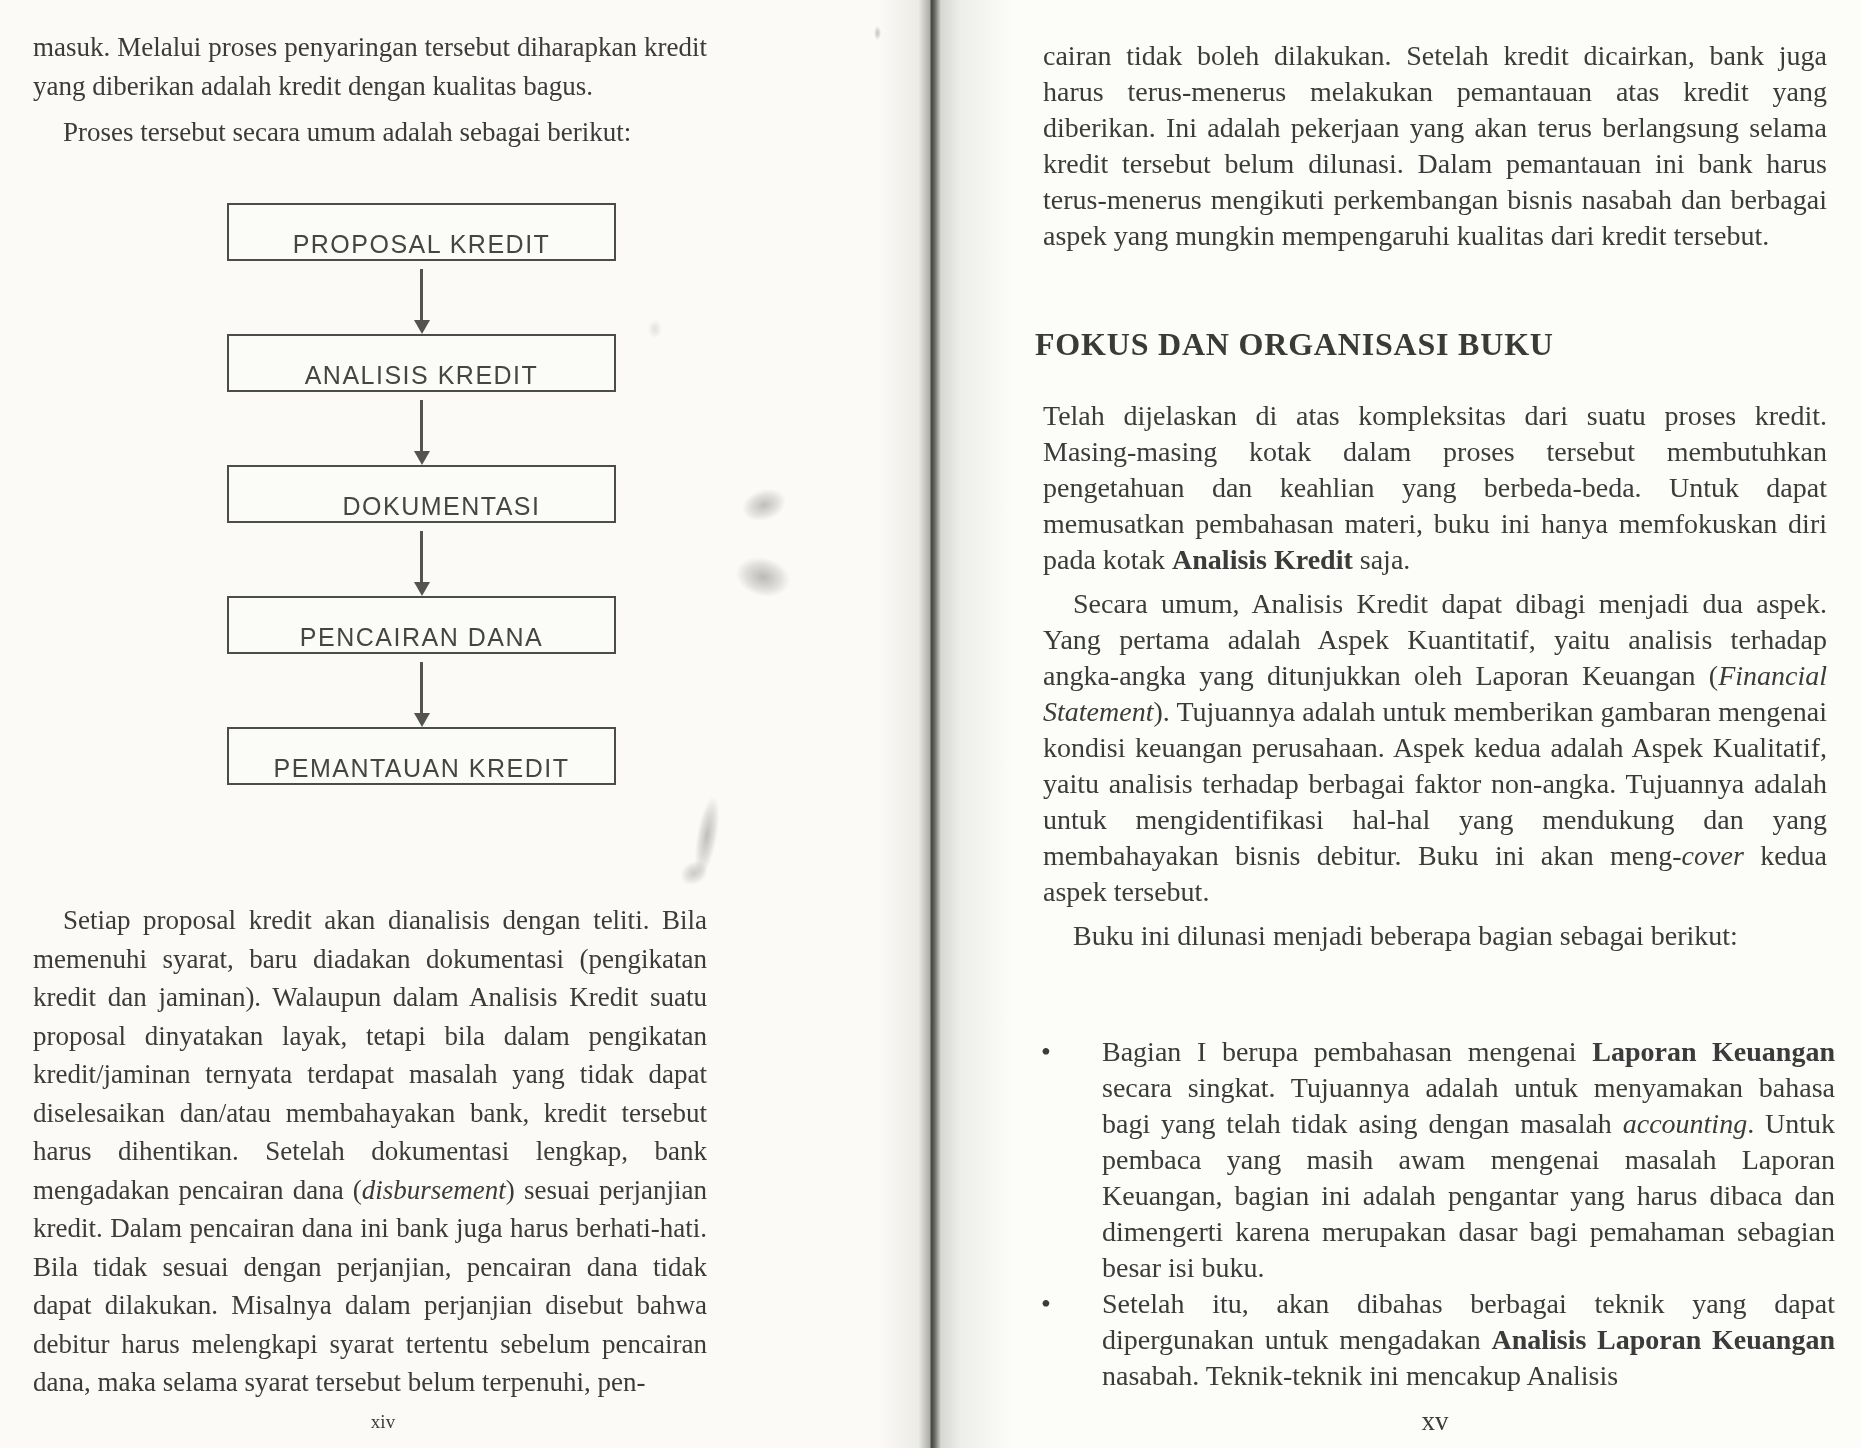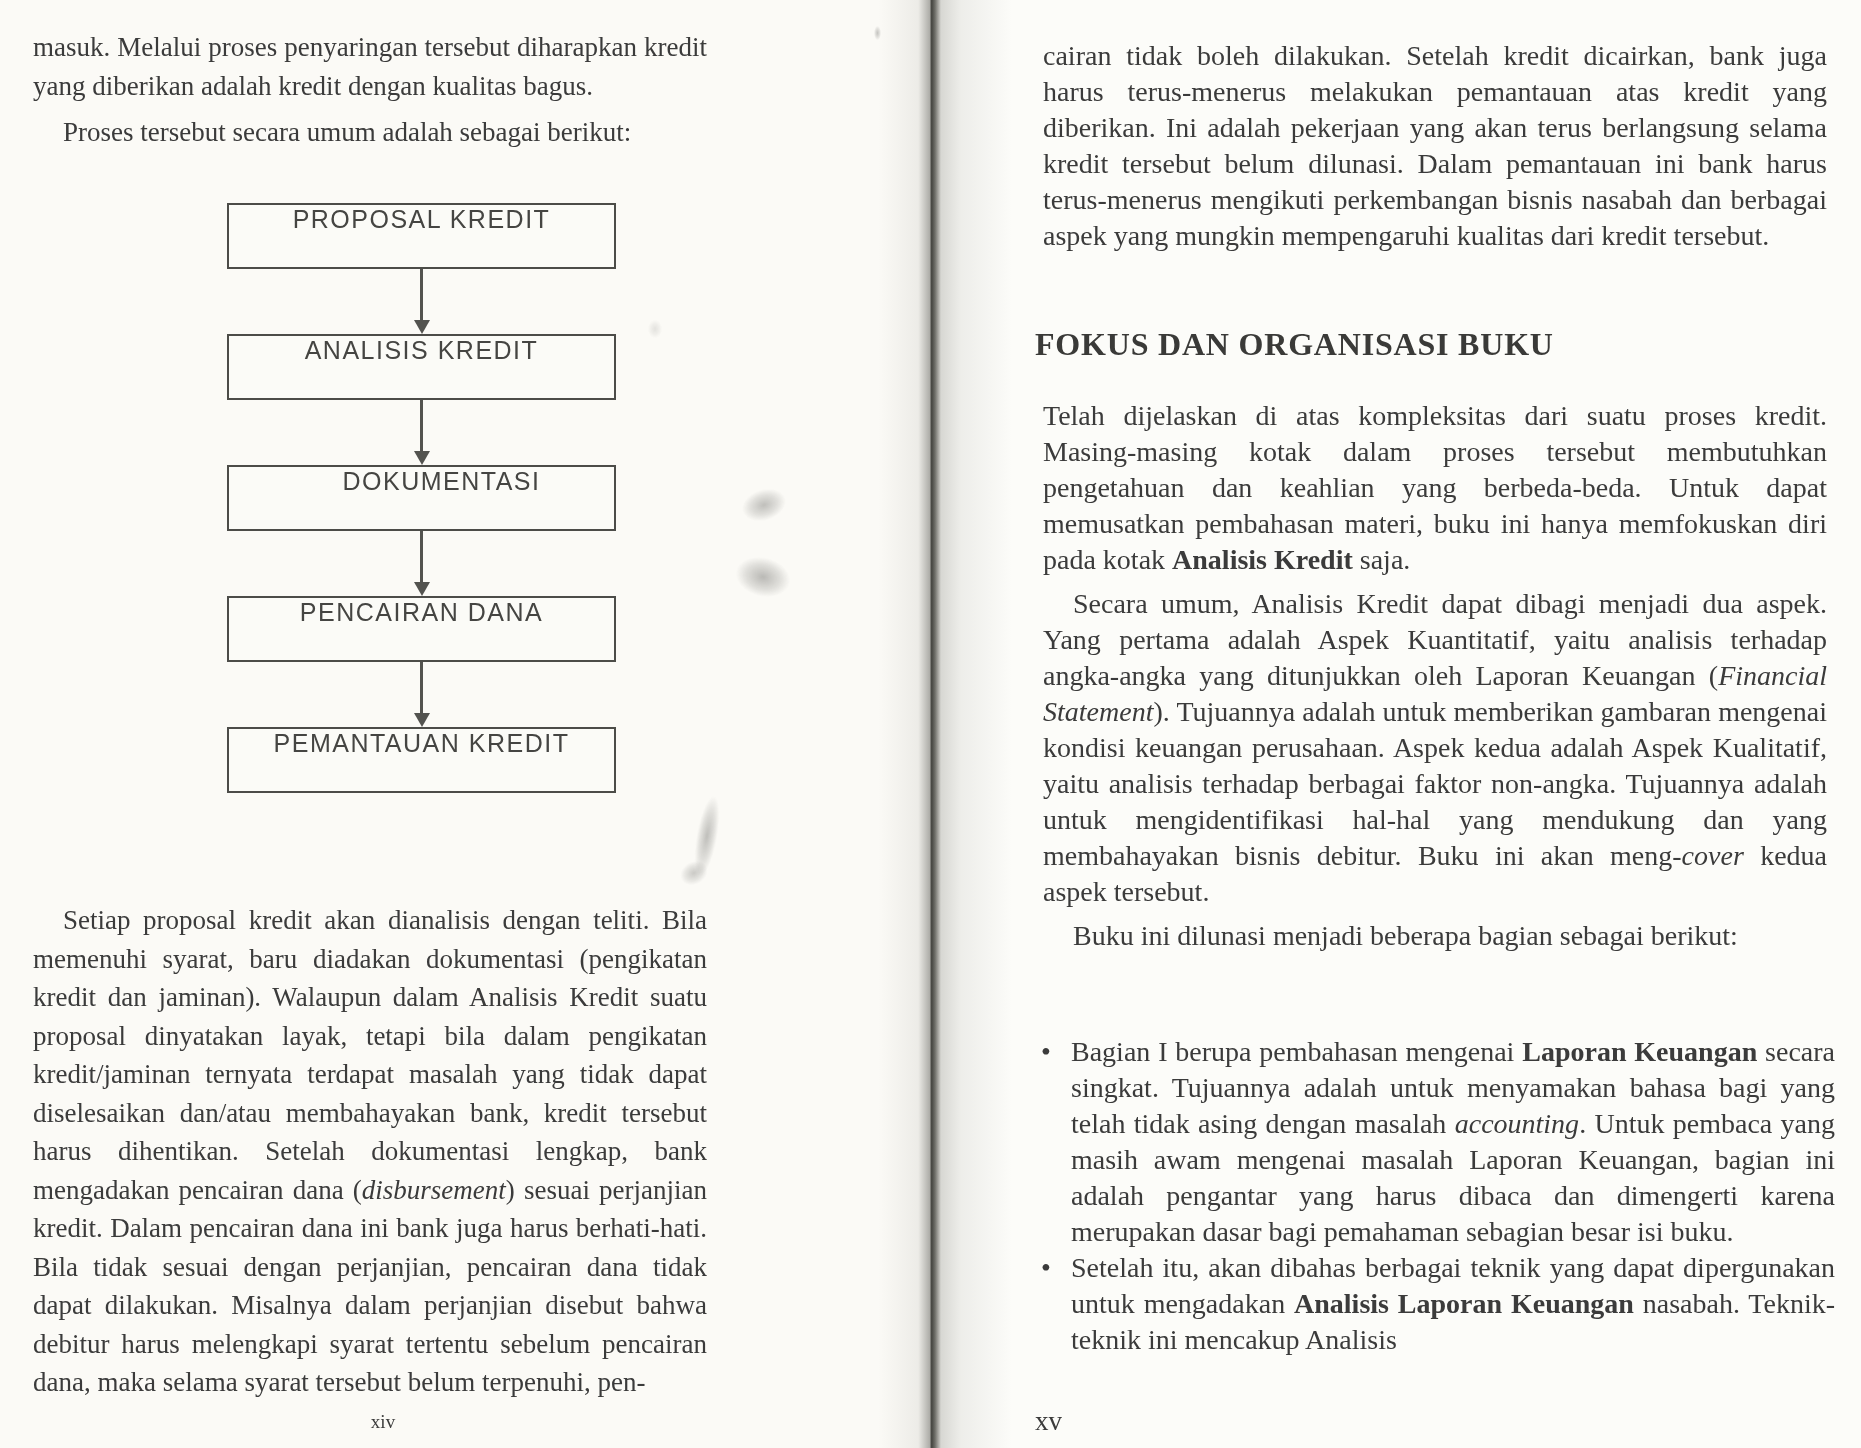--- a/index.html
+++ b/index.html
@@ -37,23 +37,23 @@
   .seg-i{font-style:italic;}
   .seg-b{font-weight:bold;}
 
   
   .l-para1{top:20px;left:25px;width:690px;font-size:27px;}
   .l-para2{top:893px;left:25px;width:690px;font-size:27px;}
   .l-pageno{top:1403px;left:38px;width:690px;text-align:center;font-size:19px;}
 
   
   .fc-box{
-    position:absolute;left:227px;width:389px;height:66px;
+    position:absolute;left:227px;width:389px;height:58px;
     border:2px solid #4c4c48;box-sizing:border-box;
-    display:flex;align-items:flex-start;justify-content:center;
+    display:flex;align-items:flex-end;justify-content:center;
     background:rgba(252,252,249,0.6);
   }
   .fc-label{
     font-family:"Liberation Sans", sans-serif;
     font-size:25px;letter-spacing:1.5px;color:#454542;
     white-space:nowrap;
   }
   .fc-b1{top:203px;}
   .fc-b2{top:334px;}
   .fc-b3{top:465px;padding-left:40px;}
@@ -73,22 +73,22 @@
   
   .r-para1{top:30px;left:1035px;width:800px;}
   .r-heading{
     position:absolute;top:326px;left:1035px;width:800px;
     font-size:32px;font-weight:bold;letter-spacing:0.8px;color:#3a3a38;
   }
   .r-flow{top:390px;left:1035px;width:800px;}
   .r-bullets{top:1034px;left:1035px;width:800px;}
   .bullet-item{display:flex;}
   .bullet-marker{width:36px;flex:0 0 36px;padding-left:6px;box-sizing:border-box;}
-  .bullet-text{flex:1;text-align:justify;}
-  .r-pageno{top:1403px;left:1035px;width:800px;text-align:left;font-size:27px;}
+  .bullet-text{flex:1;text-align:justify;margin-left:31px;}
+  .r-pageno{top:1403px;left:1035px;width:800px;text-align:center;font-size:27px;}
 
   
   .smudge{
     position:absolute;
     background:radial-gradient(ellipse at center, rgba(84,84,80,0.65) 0%, rgba(84,84,80,0.28) 45%, rgba(84,84,80,0) 72%);
     filter:blur(0.6px);
   }
   .sm1{left:742px;top:490px;width:44px;height:30px;opacity:.55;transform:rotate(-18deg);}
   .sm2{left:736px;top:558px;width:54px;height:38px;opacity:.6;transform:rotate(14deg);}
   .sm3{left:697px;top:796px;width:20px;height:80px;opacity:.55;transform:rotate(10deg);}

